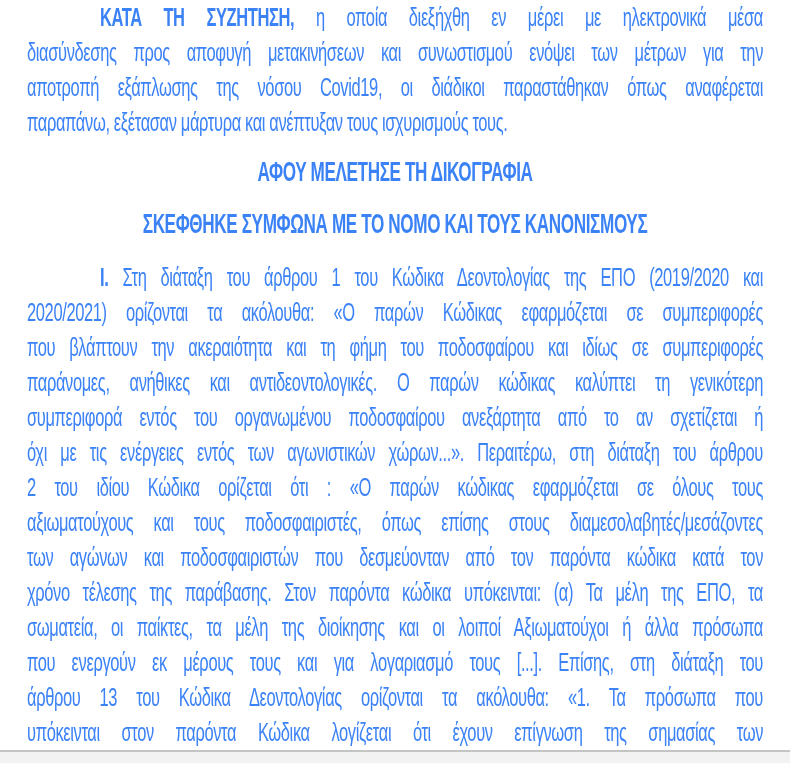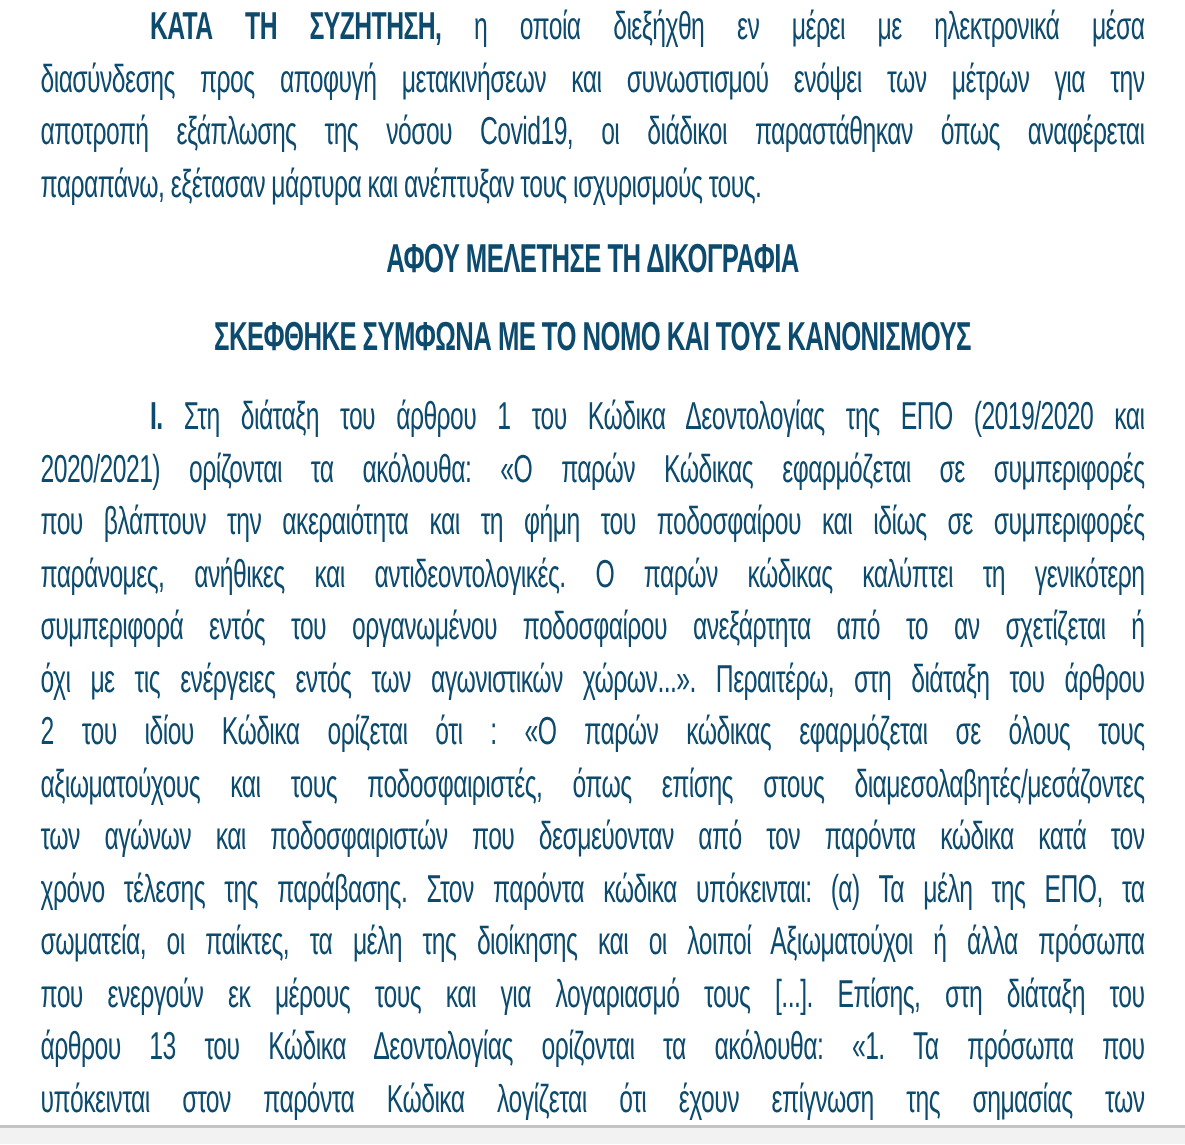--- a/index.html
+++ b/index.html
@@ -3,21 +3,21 @@
 <meta charset="utf-8">
 <style>
   html, body { margin: 0; padding: 0; background: #ffffff; }
   .page {
     position: relative;
     width: 790px;
     height: 763px;
     background: #ffffff;
     overflow: hidden;
     font-family: "Liberation Sans", sans-serif;
-    color: #0c4a6e;
+    color: #3b82f6;
   }
   
   .content {
     position: absolute;
     left: 27px;
     top: 0;
     width: 1160px;
     transform: scale(0.6345, 1);
     transform-origin: 0 0;
   }

